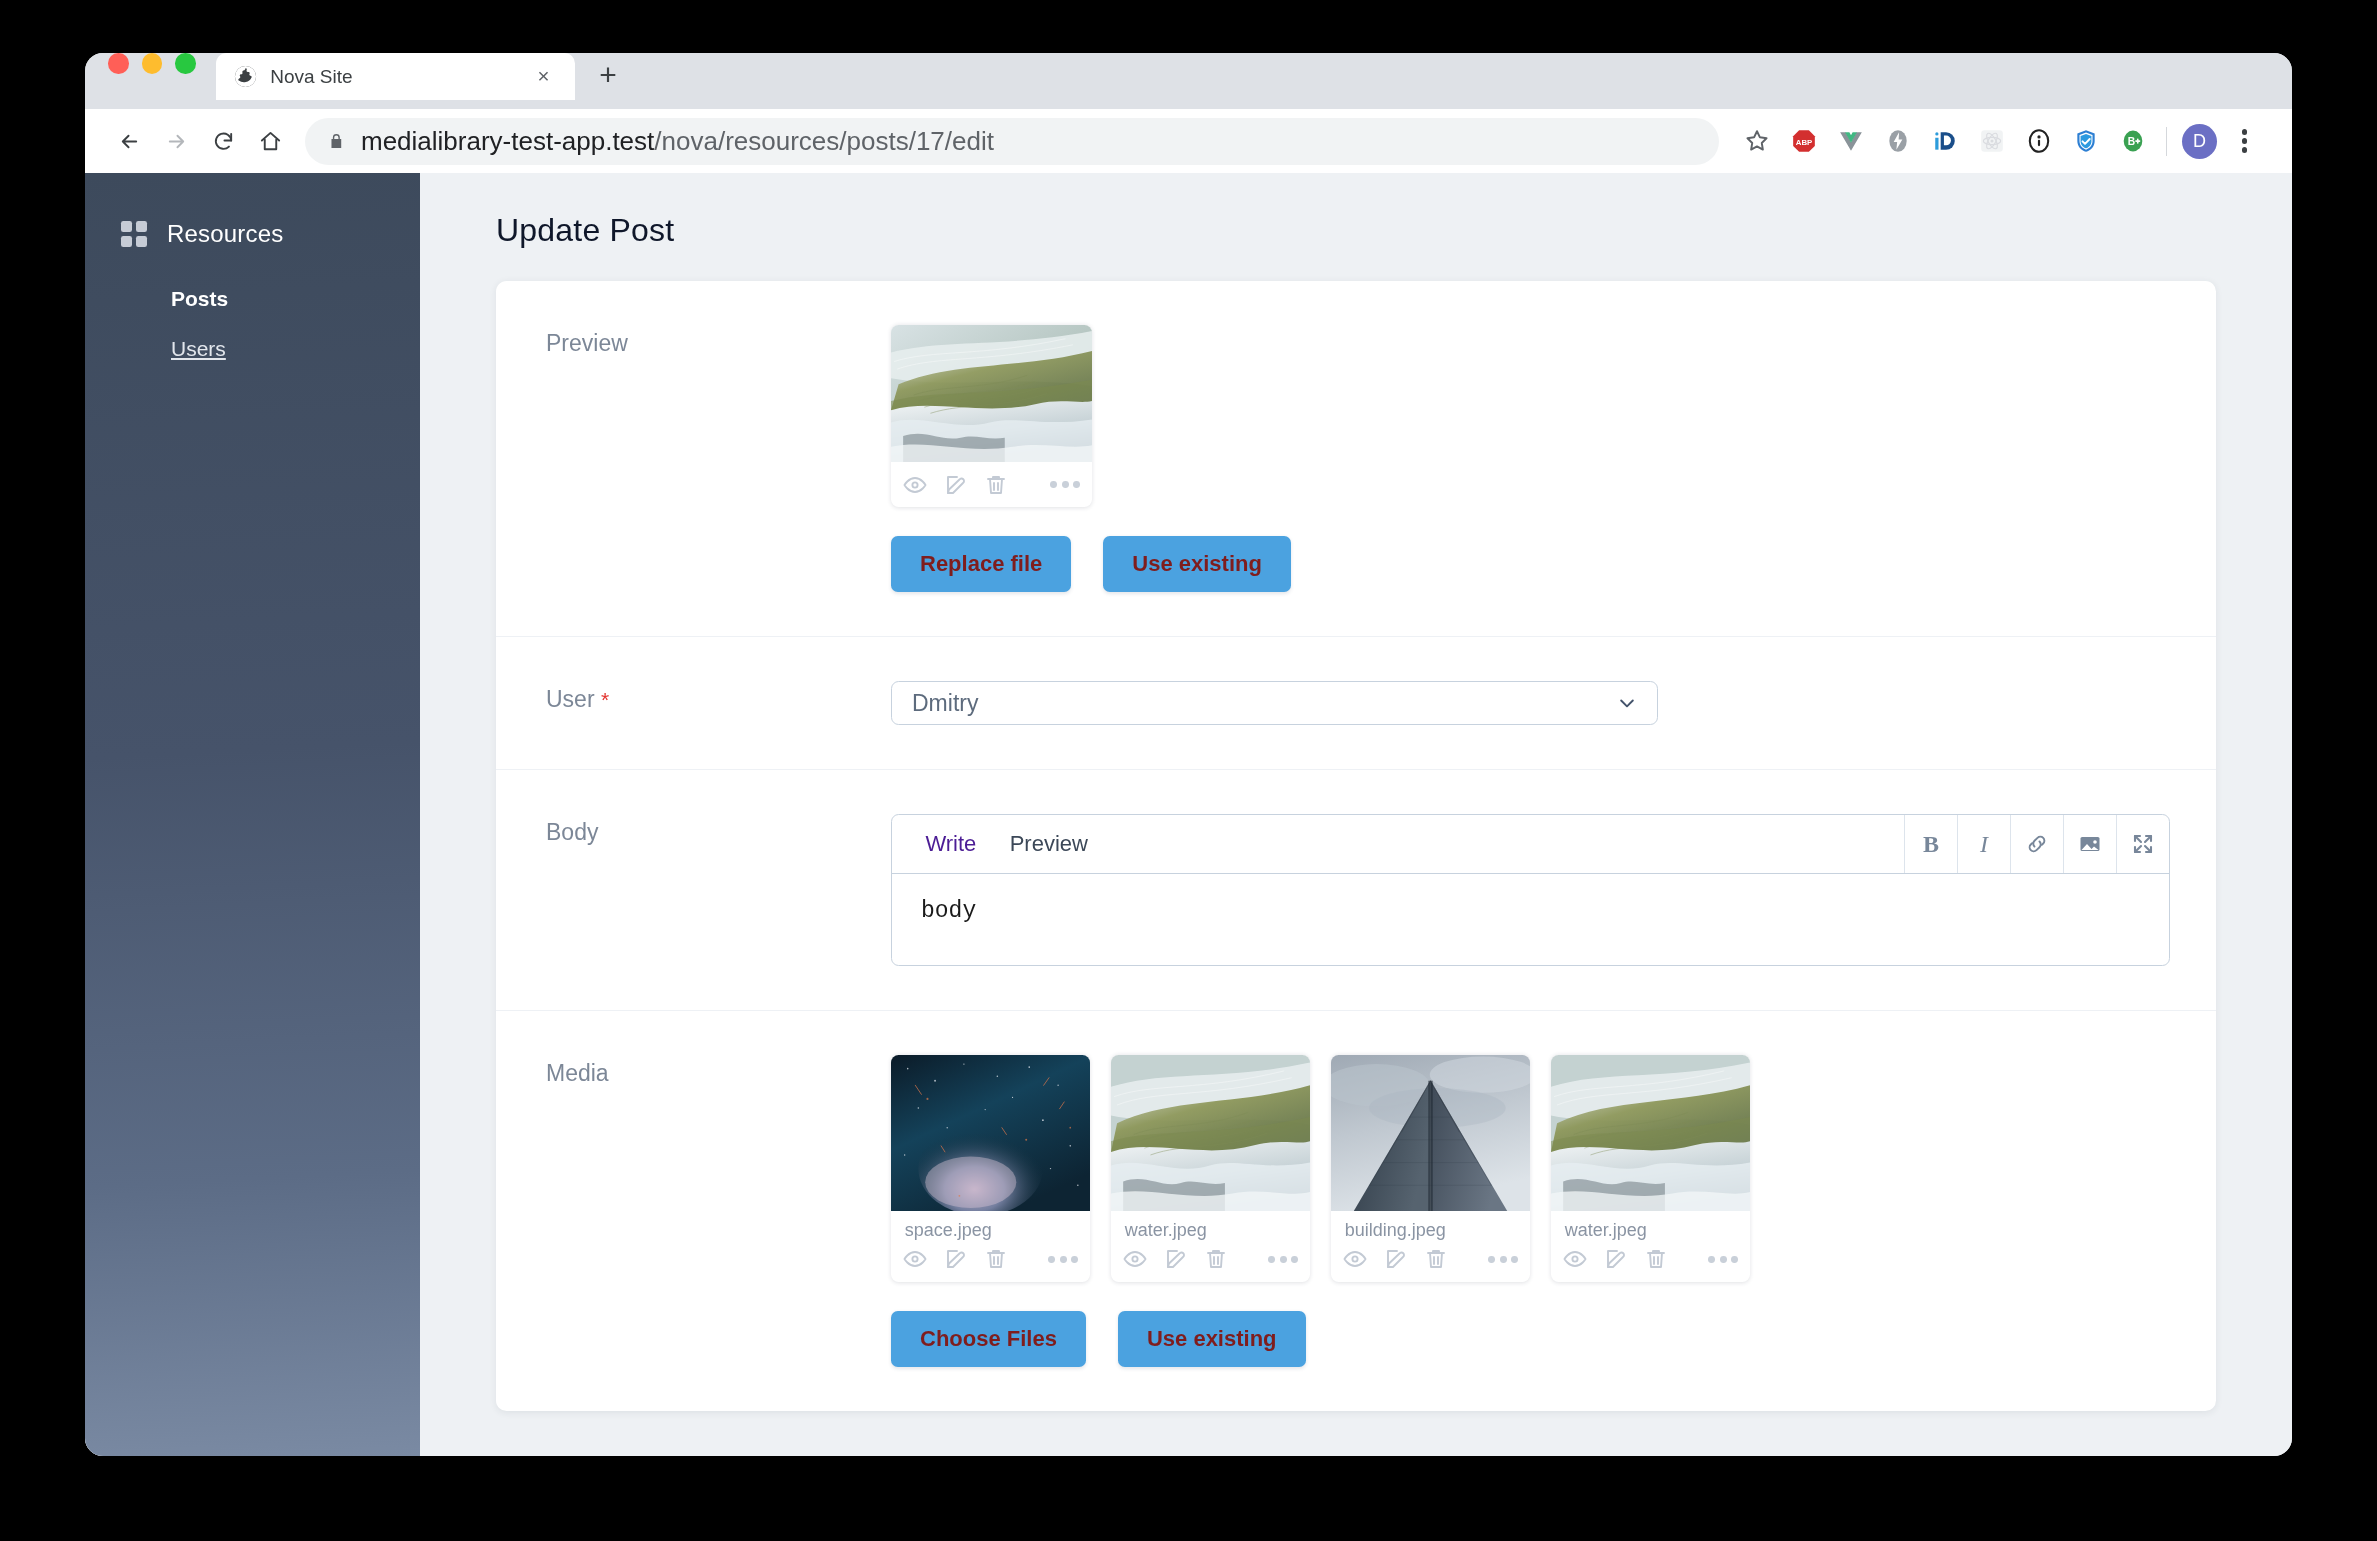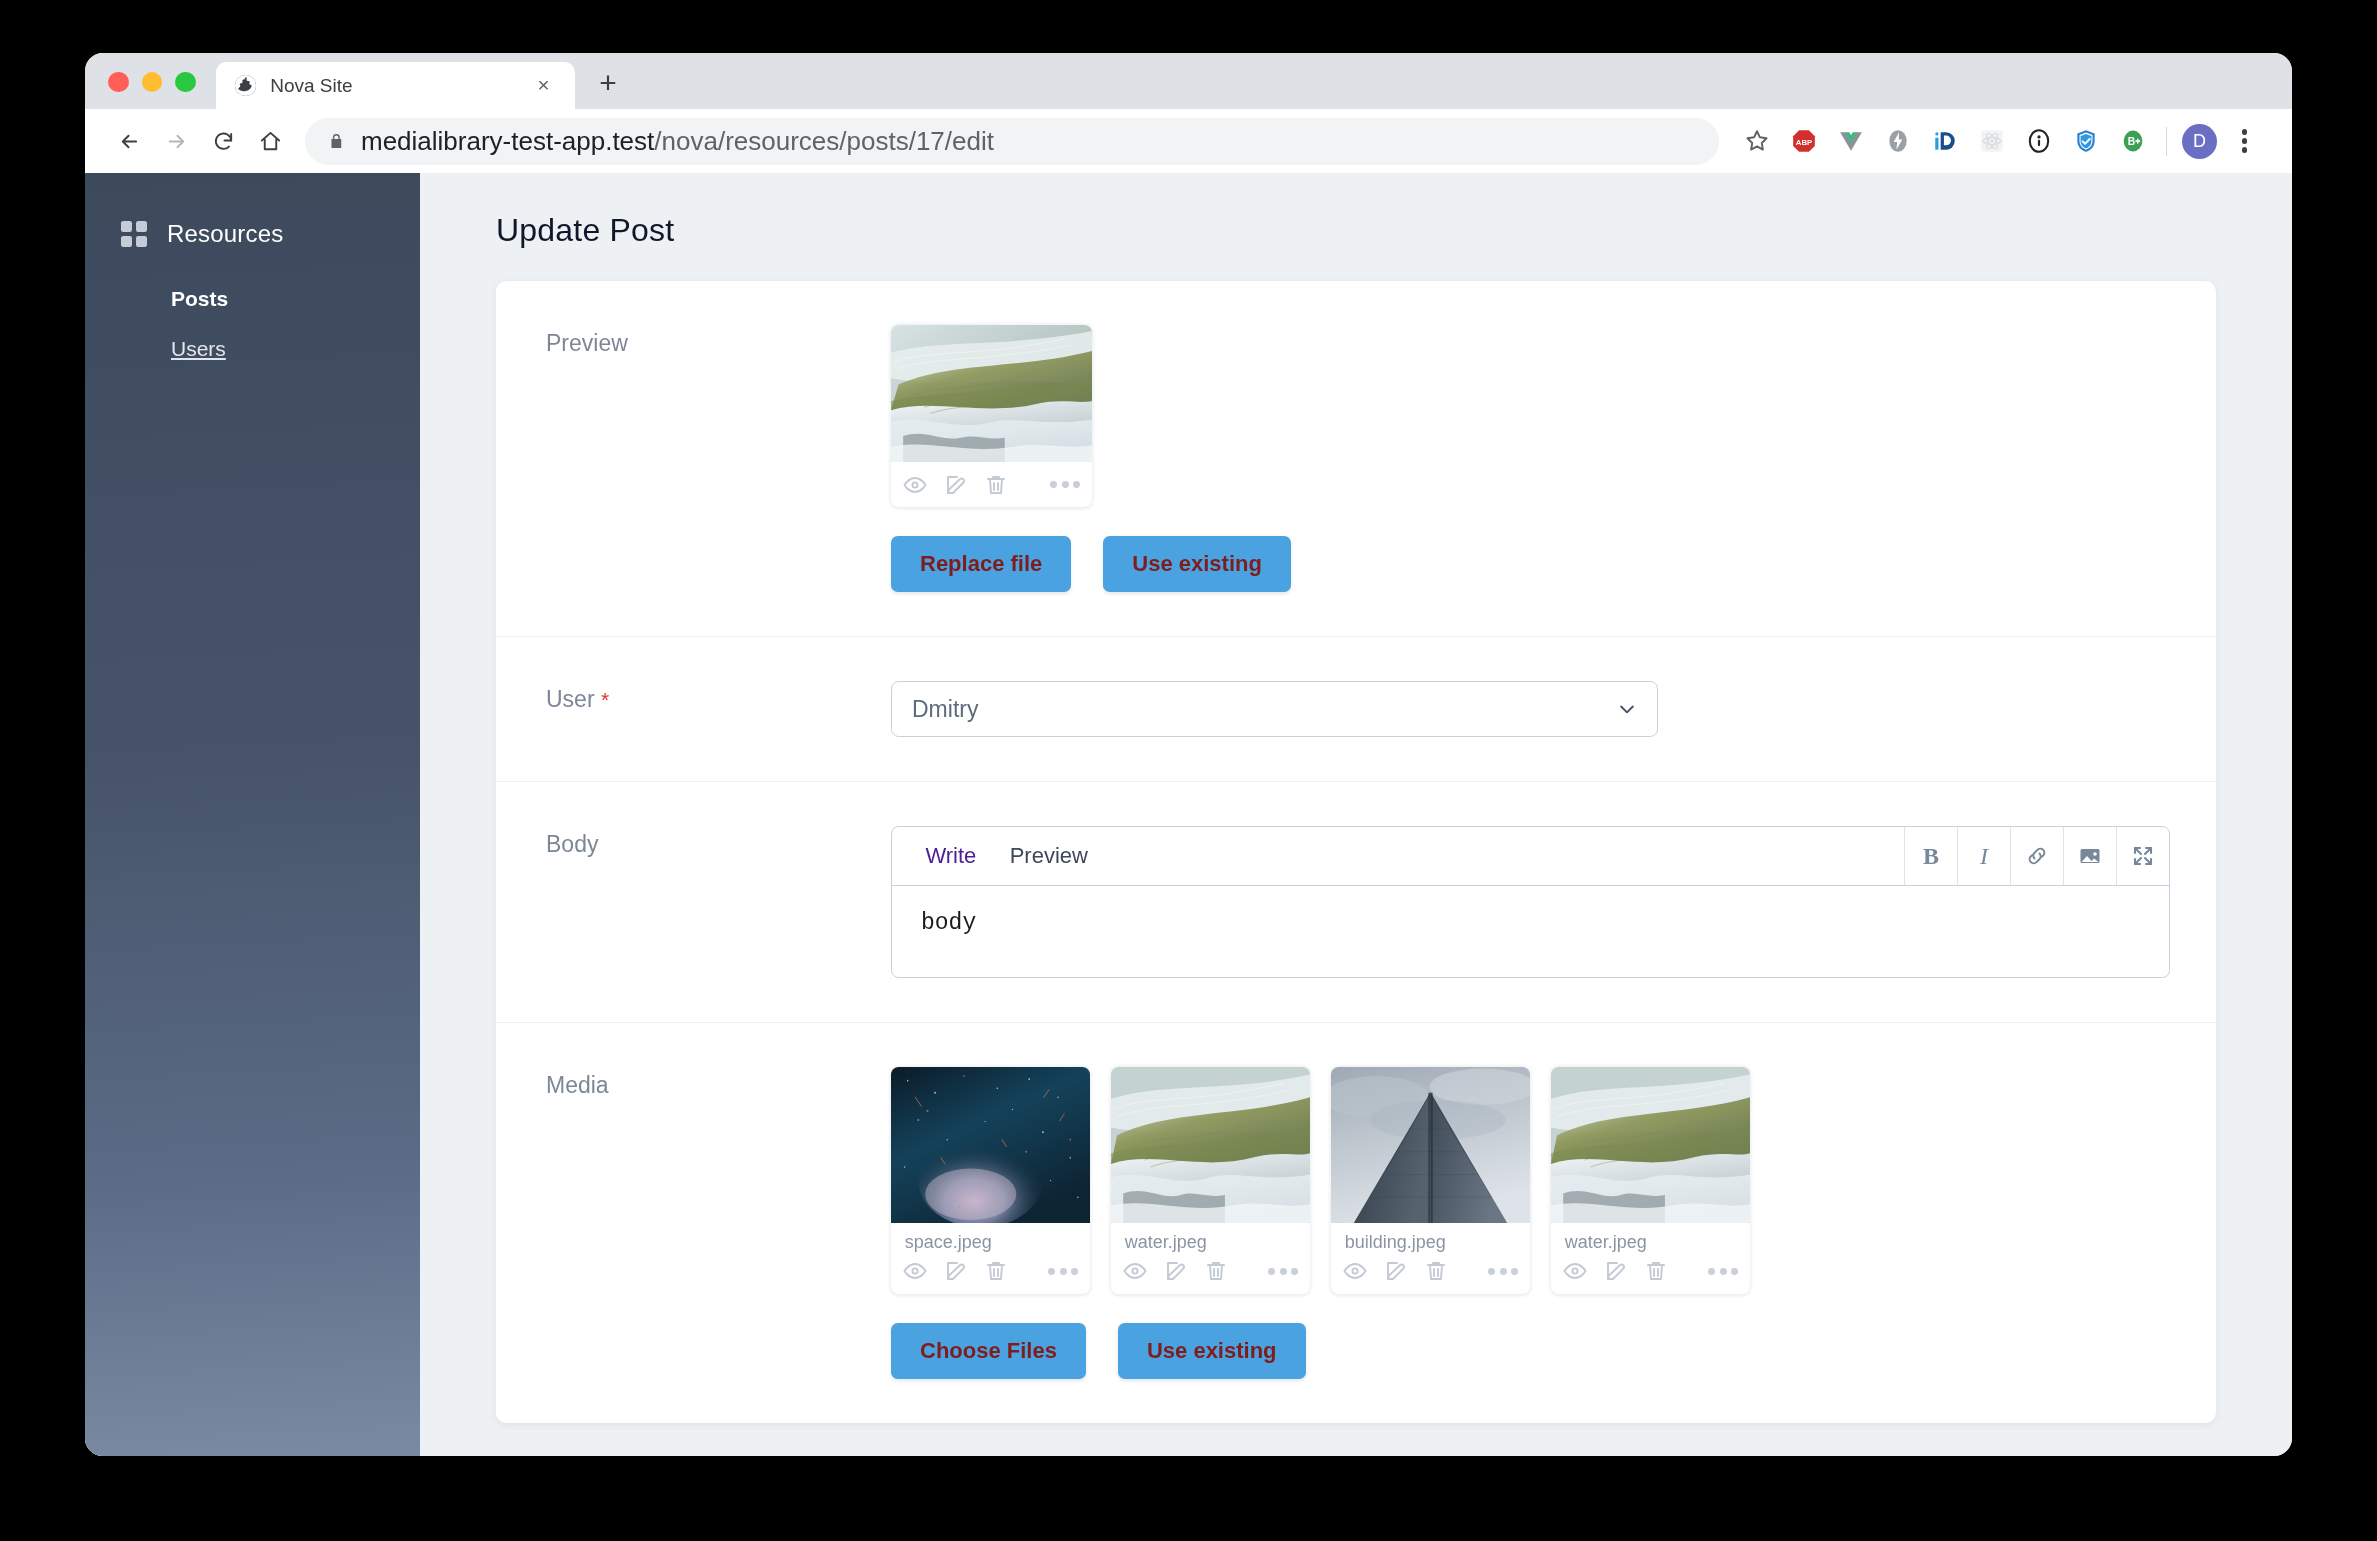--- a/index.html
+++ b/index.html
@@ -18,21 +18,21 @@
     background: #dee1e6;
     border-radius: 18px;
     overflow: hidden;
     box-shadow: 0 13.7px 46px rgba(0,0,0,.45);
   }
 
   .tabstrip {
     height: 56px;
     background: #dee1e6;
     display: flex;
-    align-items: flex-end;
+    align-items: flex-start;
     padding-left: 23px;
     position: relative;
   }
   .traffic { display: flex; align-items: center; gap: 13px; padding-bottom: 16.7px; padding-right: 20px; }
   .dot { width: 20.5px; height: 20.5px; border-radius: 50%; }
   .dot.red { background: #ff5f57; }
   .dot.yellow { background: #febc2e; }
   .dot.green { background: #28c840; }
 
   .tab {
@@ -218,21 +218,21 @@
     border-radius: 6.8px;
     padding: 15px 29px;
     box-shadow: 0 1.5px 3.8px rgba(40,60,90,.12);
     cursor: pointer;
     white-space: nowrap;
   }
 
   
   .select {
     width: 767px;
-    height: 56px;
+    height: 44px;
     border: 1.5px solid #c7d2de;
     border-radius: 7.6px;
     display: flex; align-items: center;
     padding: 0 20px;
     position: relative;
     background: #fff;
   }
   .select-value { font-size: 23px; color: #5d6b7d; flex: 1; }
   .chev { width: 20px; height: 20px; color: #43536b; }
 

